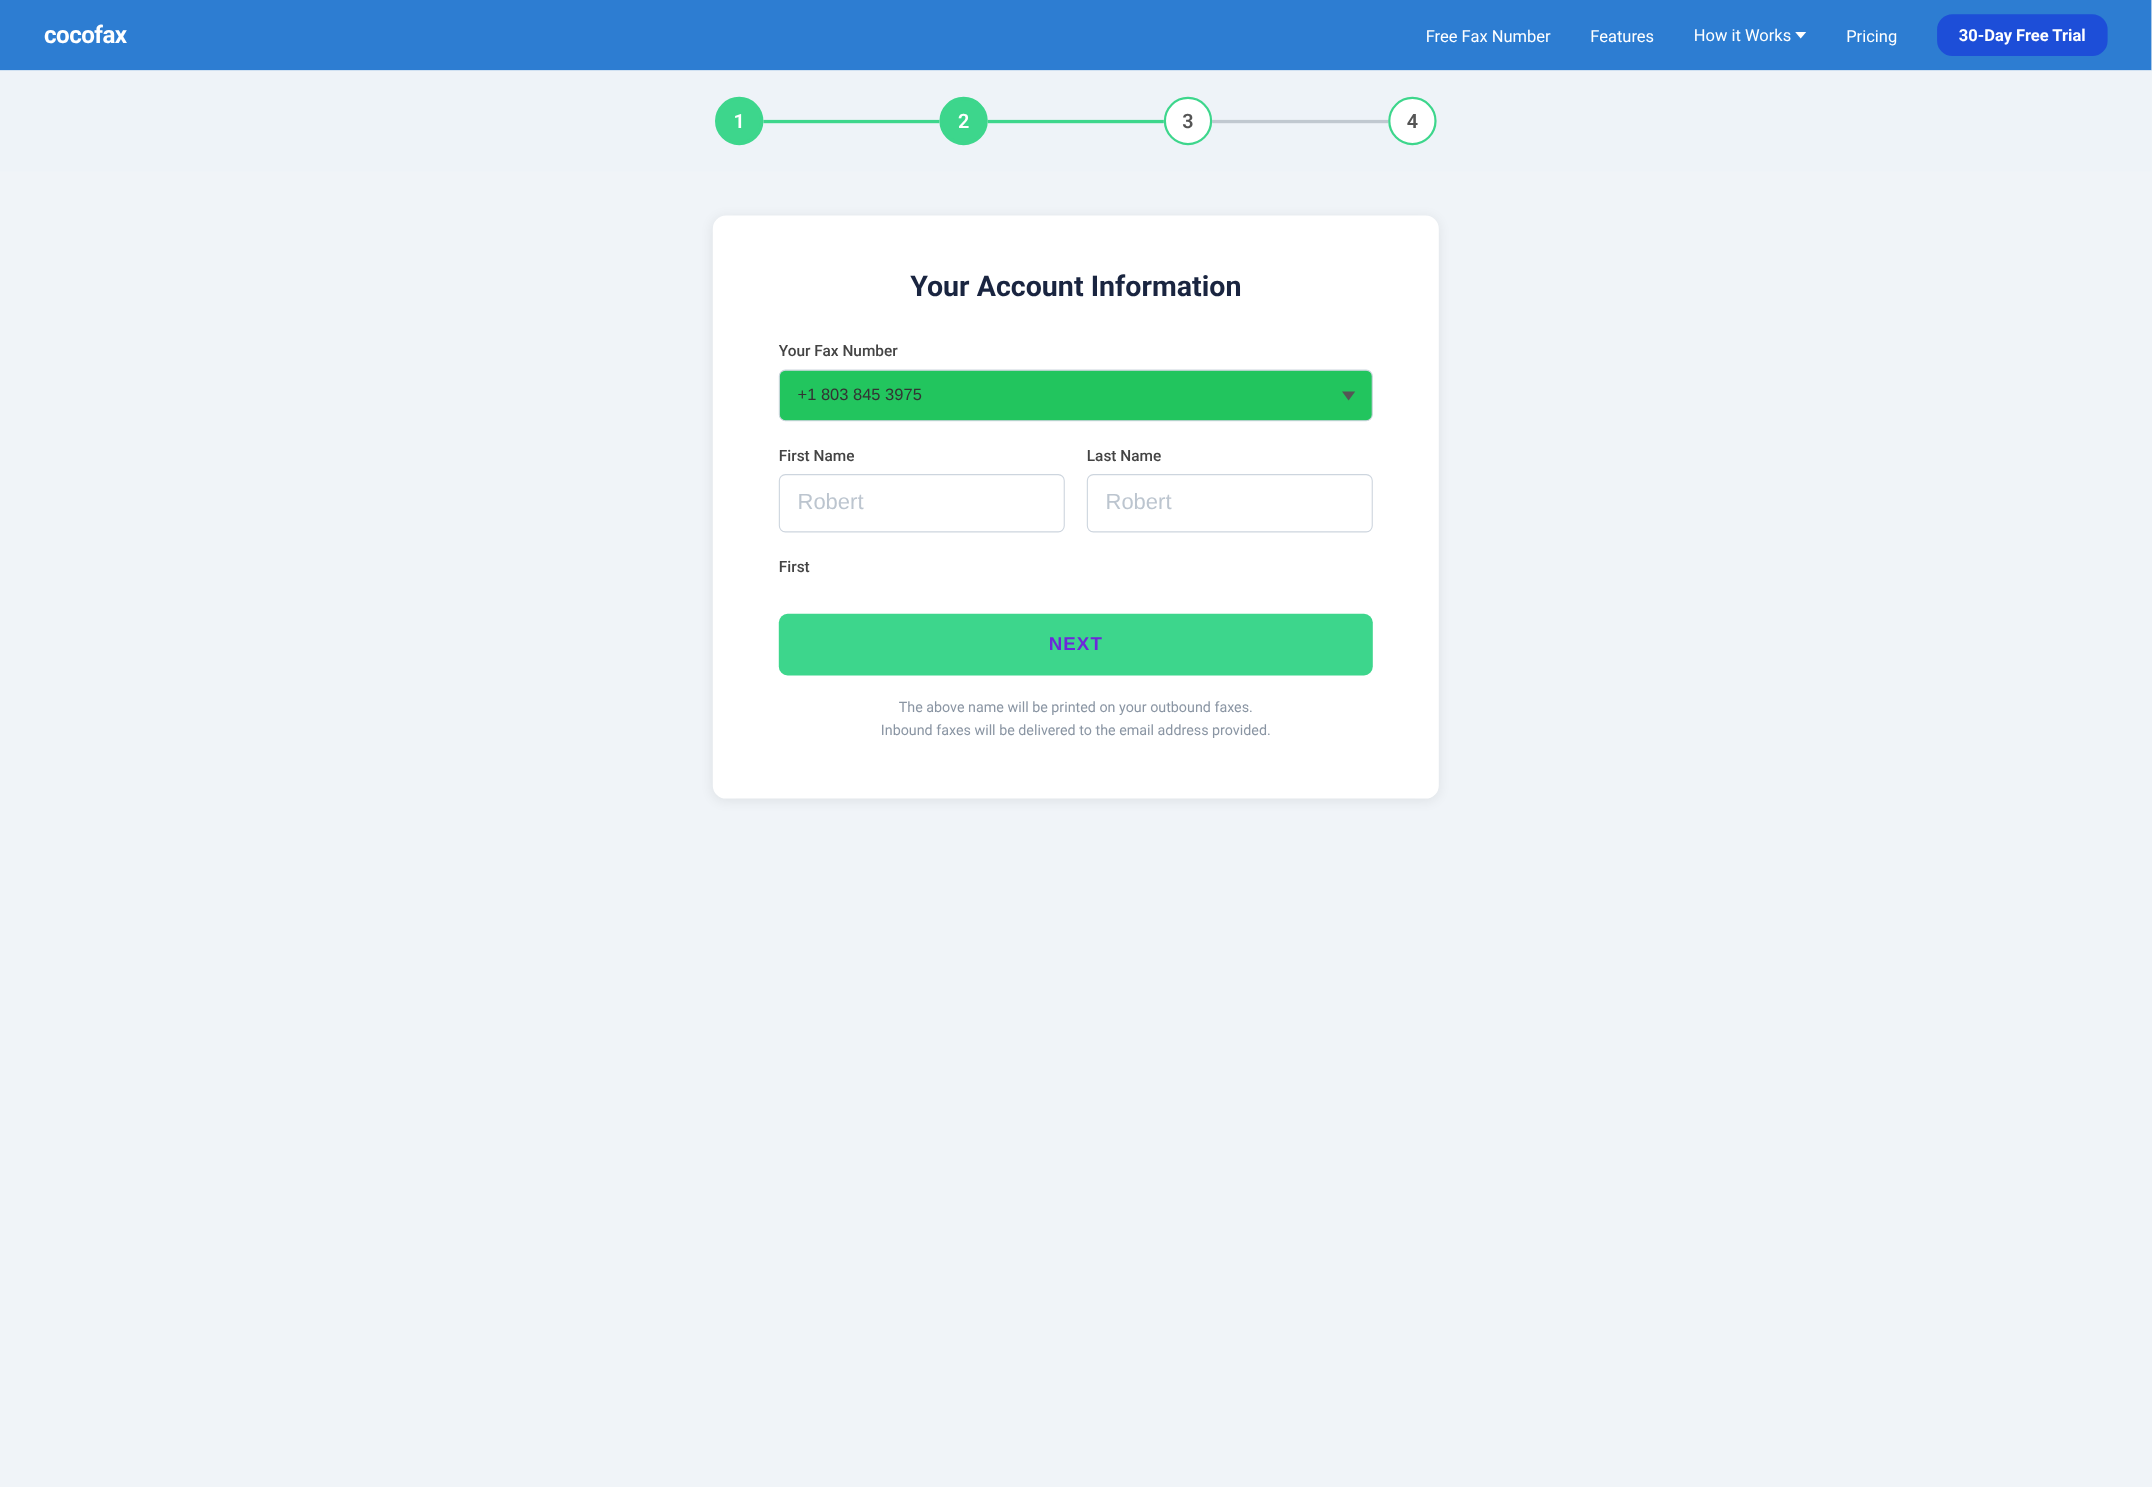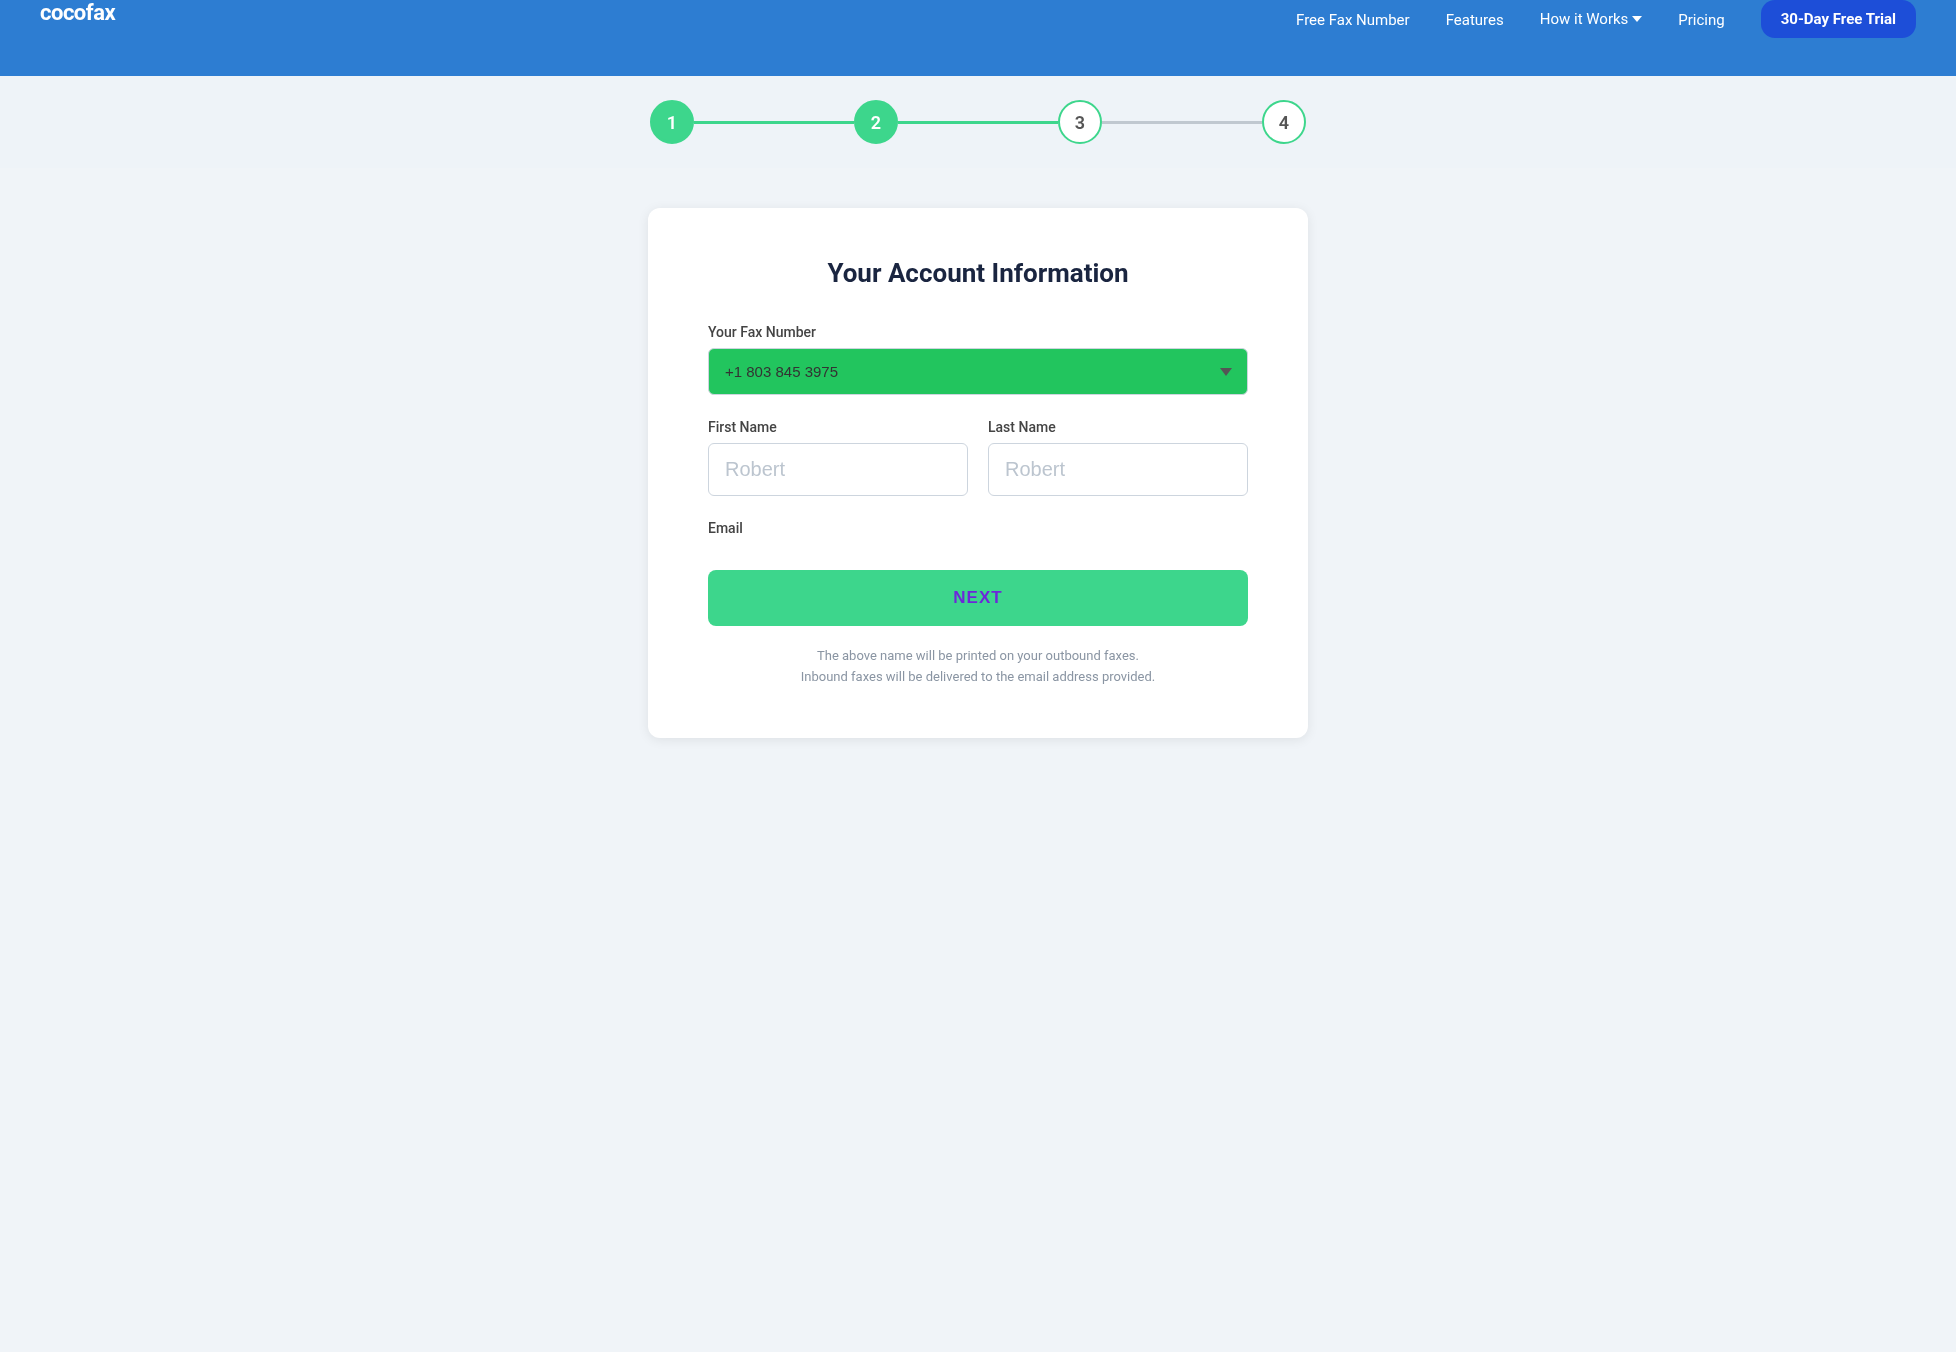--- a/index.html
+++ b/index.html
@@ -11,23 +11,23 @@
     body {
       font-family: -apple-system, BlinkMacSystemFont, 'Segoe UI', Roboto, sans-serif;
       background: #f0f4f8;
       min-height: 100vh;
     }
 
     
     nav {
       background: #2d7dd2;
       display: flex;
-      align-items: flex-start;
+      align-items: center;
       padding: 0 40px;
-      height: 76px;
+      height: 64px;
     }
 
     .nav-logo {
       color: white;
       font-size: 22px;
       font-weight: 700;
       margin-right: auto;
       letter-spacing: -0.5px;
     }
 
@@ -304,21 +304,21 @@
         <input type="text" class="form-input" placeholder="Robert" style="">
       </div>
       <div class="form-group">
         <label class="form-label">Last Name</label>
         <input type="text" class="form-input" placeholder="Robert" style="">
       </div>
     </div>
 
     
     <div class="form-group">
-      <label class="form-label">Email</label>
+      <label class="form-label">First</label>
     </div>
 
     
     <button class="next-button">NEXT</button>
 
     
     <p class="form-footer-text">
       <span>The above name will be printed on your outbound faxes.</span><br>
       <span>Inbound faxes will be delivered to the email address provided.</span>
     </p>

